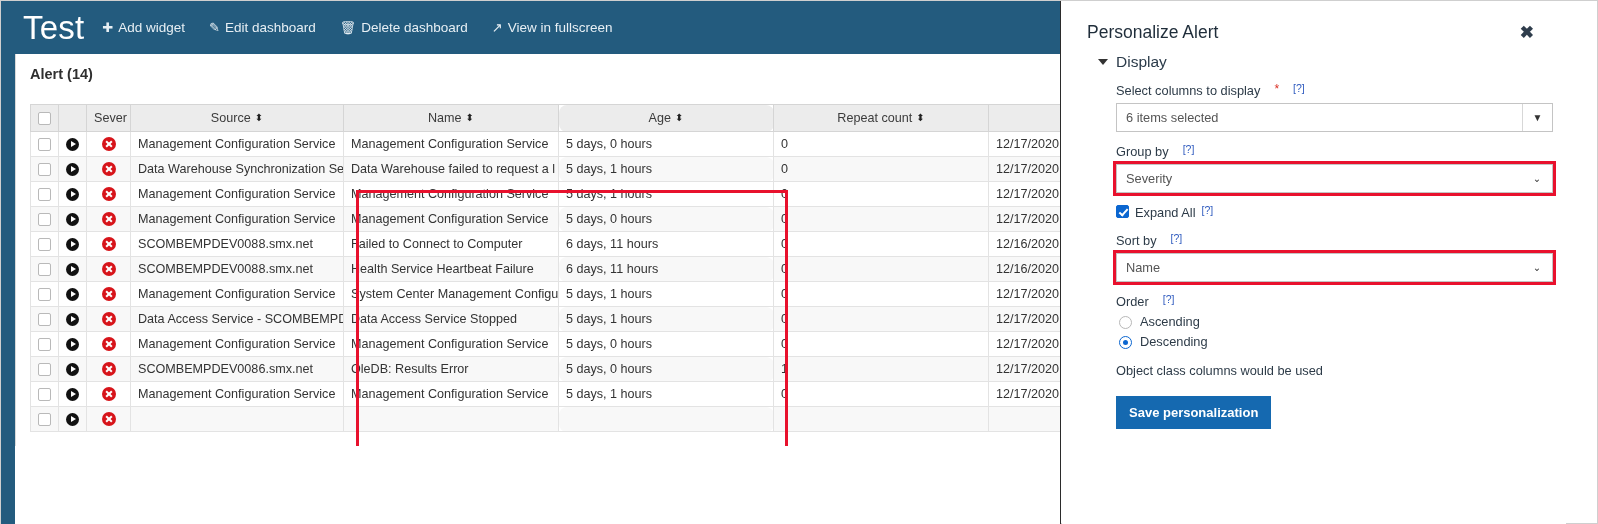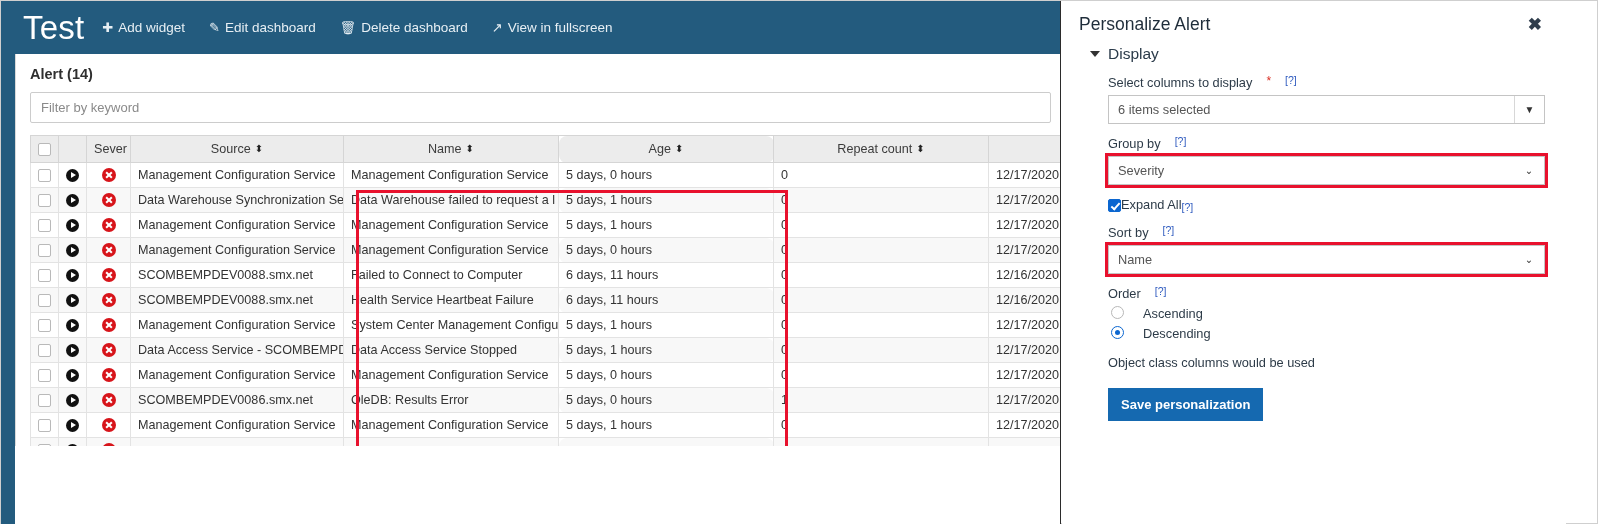--- a/index.html
+++ b/index.html
@@ -194,21 +194,21 @@
     z-index: 20;
   }
   #redbox-namecol { left: 340px; top: 136px; width: 432px; height: 309px; }
 
   
   #panel {
     position: absolute;
     left: 1061px; top: 0;
     width: 504px; height: 524px;
     background: #ffffff;
-    padding: 4px;
+    padding: 12px;
   }
   #panel-head {
     display: flex;
     align-items: flex-start;
     justify-content: space-between;
     padding: 9px 18px 0 13px;
   }
   #panel-title {
     font-size: 17.5px;
     color: #1f2d3a;
@@ -279,21 +279,22 @@
   .sel-box.plain .sel-arrow { border-left: none; }
   .ring {
     position: absolute;
     left: 15px; top: -3px;
     width: 443px; height: 35px;
     border: 3px solid #e8112d;
     pointer-events: none;
   }
   .chk-row {
     display: flex;
-    align-items: flex-end;
+    align-items: flex-start;
+    gap: 6px;
     padding-left: 18px;
     margin-bottom: 13px;
     font-size: 12.8px;
     color: #2d3b48;
   }
   .chk-on {
     width: 13px; height: 13px;
     background: #0b66d0;
     border: 1px solid #0b66d0;
     border-radius: 2px;
@@ -304,22 +305,22 @@
     content: "";
     position: absolute;
     left: 4px; top: 1px;
     width: 3px; height: 7px;
     border: solid #fff;
     border-width: 0 2px 2px 0;
     transform: rotate(42deg);
   }
   .radio-row {
     display: flex;
-    align-items: flex-start;
-    gap: 19px;
+    align-items: flex-end;
+    gap: 8px;
     padding-left: 21px;
     margin-bottom: 5px;
     font-size: 12.8px;
     color: #2d3b48;
   }
   .radio {
     width: 13px; height: 13px;
     border: 1px solid #b8b8b8;
     border-radius: 50%;
     background: #fff;
@@ -378,23 +379,20 @@
       </div>
       <div class="tb-item">
         <span class="tb-ico">↗</span>
         <span>View in fullscreen</span>
       </div>
     </div>
 
     <div id="widget">
       <div id="widget-title">Alert (14)</div>
 
-      <div id="filter-wrap">
-        <input id="filter-input" type="text" placeholder="Filter by keyword" style="">
-      </div>
 
       <div id="table-wrap">
         <table class="grid">
           <thead>
             <tr>
               <th class="col-chk c-center">
                 <span class="cbox"></span>
               </th>
               <th class="col-exp"></th>
               <th class="col-sev c-center">

